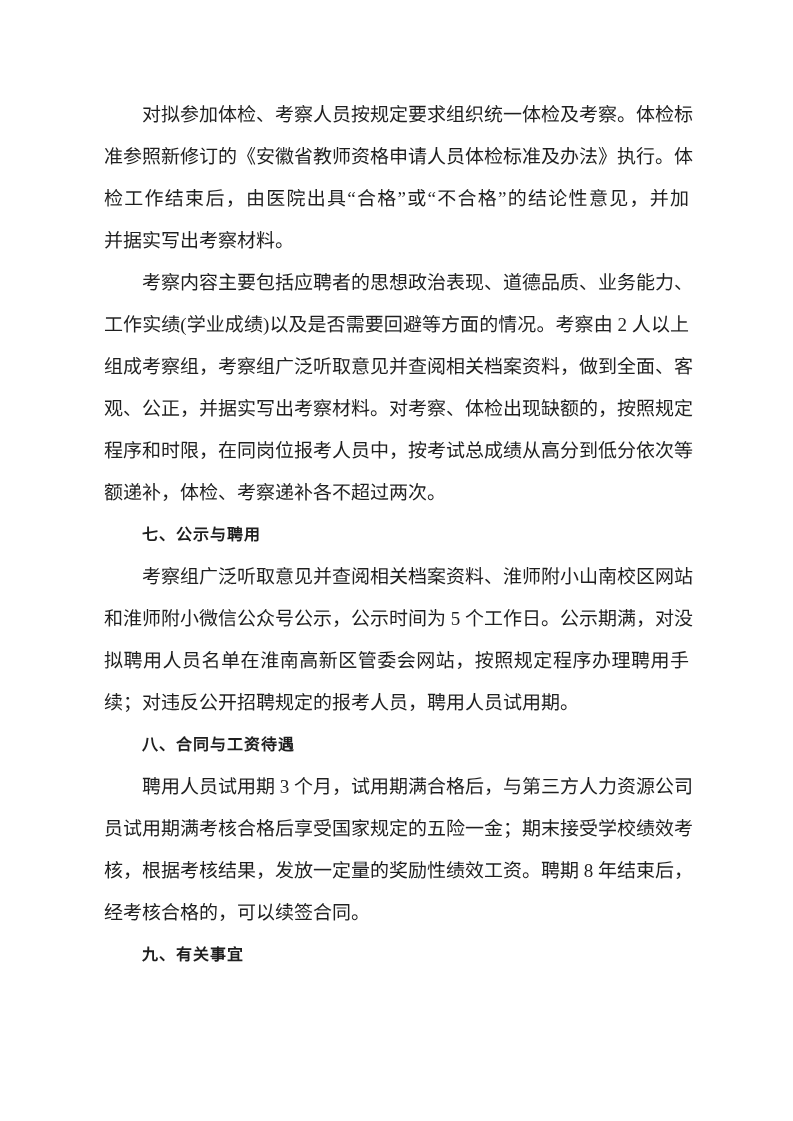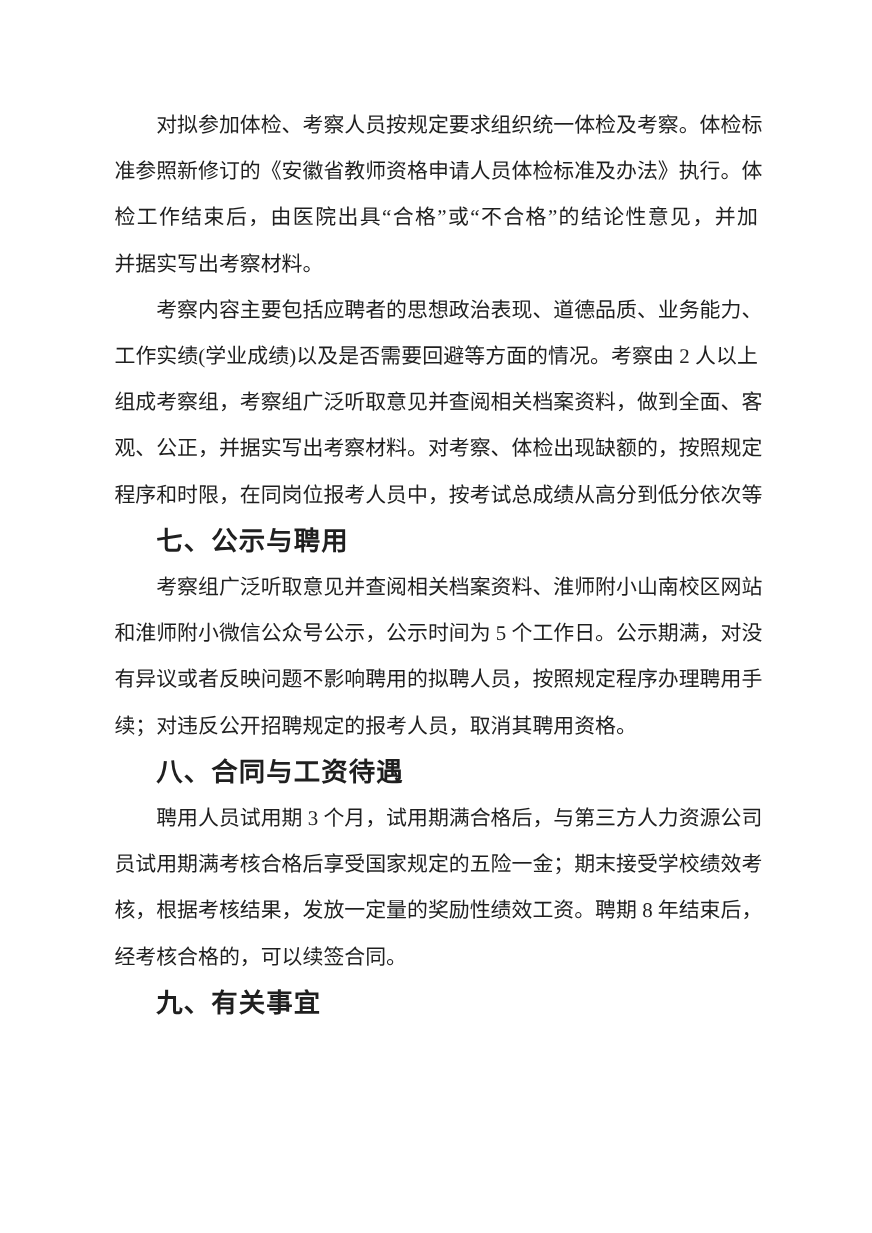--- a/index.html
+++ b/index.html
@@ -41,21 +41,21 @@
   }
   .line.last {
     text-align-last: left;
   }
   .line.first {
     text-indent: 38px;
   }
   .line.heading {
     font-family: "Liberation Sans", "DejaVu Sans", sans-serif;
     font-weight: 700;
-    font-size: 24px;
+    font-size: 16px;
     text-indent: 38px;
     text-align: right;
     text-align-last: left;
     letter-spacing: 1px;
   }
 </style>
 </head>
 <body>
 
 <div class="page">
@@ -65,27 +65,28 @@
         <div class="line full">准参照新修订的《安徽省教师资格申请人员体检标准及办法》执行。体</div>
         <div class="line full">检工作结束后，由医院出具“合格”或“不合格”的结论性意见，并加</div>
         <div class="line last">并据实写出考察材料。</div>
       </div>
       <div class="paragraph">
         <div class="line first full">考察内容主要包括应聘者的思想政治表现、道德品质、业务能力、</div>
         <div class="line full">工作实绩(学业成绩)以及是否需要回避等方面的情况。考察由 2 人以上</div>
         <div class="line full">组成考察组，考察组广泛听取意见并查阅相关档案资料，做到全面、客</div>
         <div class="line full">观、公正，并据实写出考察材料。对考察、体检出现缺额的，按照规定</div>
         <div class="line full">程序和时限，在同岗位报考人员中，按考试总成绩从高分到低分依次等</div>
+        <div class="line last">额递补，体检、考察递补各不超过两次。</div>
       </div>
       <div class="line heading">七、公示与聘用</div>
       <div class="paragraph">
         <div class="line first full">考察组广泛听取意见并查阅相关档案资料、淮师附小山南校区网站</div>
         <div class="line full">和淮师附小微信公众号公示，公示时间为 5 个工作日。公示期满，对没</div>
-        <div class="line full">有异议或者反映问题不影响聘用的拟聘人员，按照规定程序办理聘用手</div>
-        <div class="line last">续；对违反公开招聘规定的报考人员，取消其聘用资格。</div>
+        <div class="line full">拟聘用人员名单在淮南高新区管委会网站，按照规定程序办理聘用手</div>
+        <div class="line last">续；对违反公开招聘规定的报考人员，聘用人员试用期。</div>
       </div>
       <div class="line heading">八、合同与工资待遇</div>
       <div class="paragraph">
         <div class="line first full">聘用人员试用期 3 个月，试用期满合格后，与第三方人力资源公司</div>
         <div class="line full">员试用期满考核合格后享受国家规定的五险一金；期末接受学校绩效考</div>
         <div class="line full">核，根据考核结果，发放一定量的奖励性绩效工资。聘期 8 年结束后，</div>
         <div class="line last">经考核合格的，可以续签合同。</div>
       </div>
       <div class="line heading">九、有关事宜</div>
     </div>

